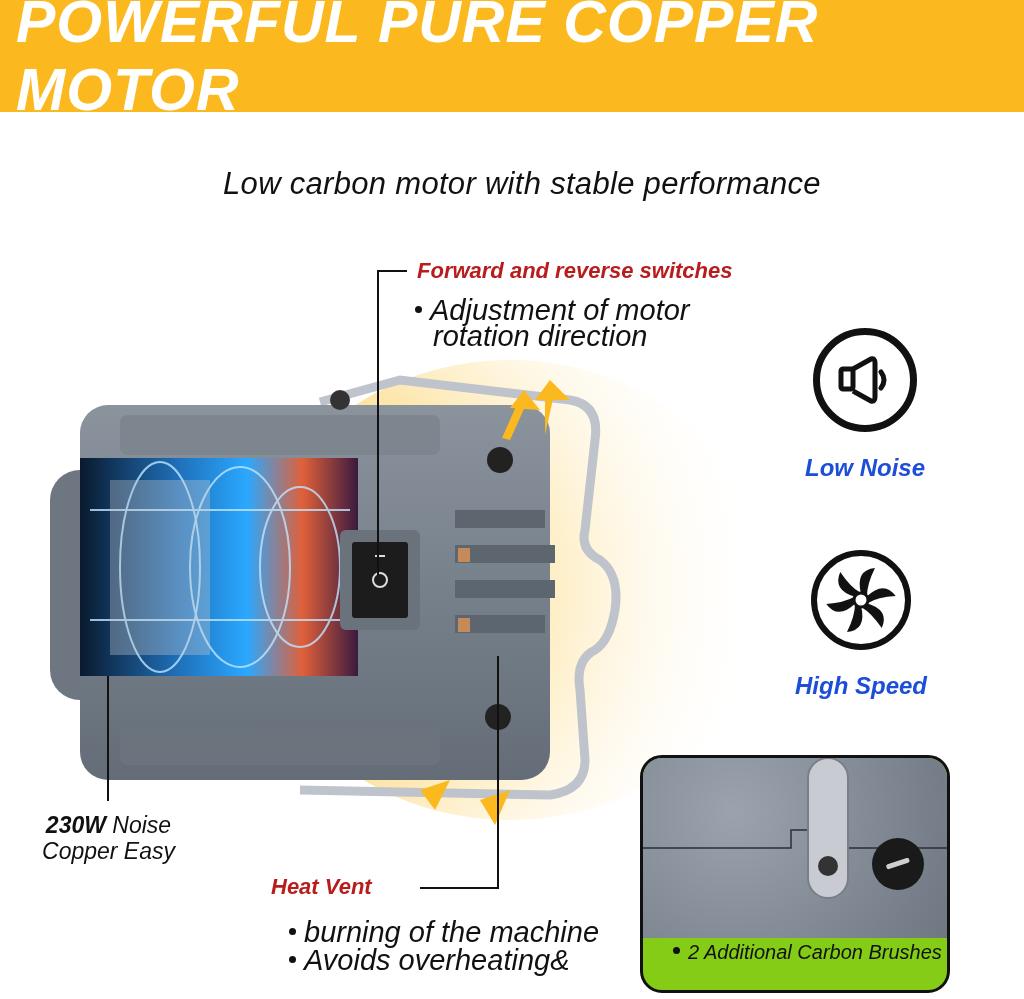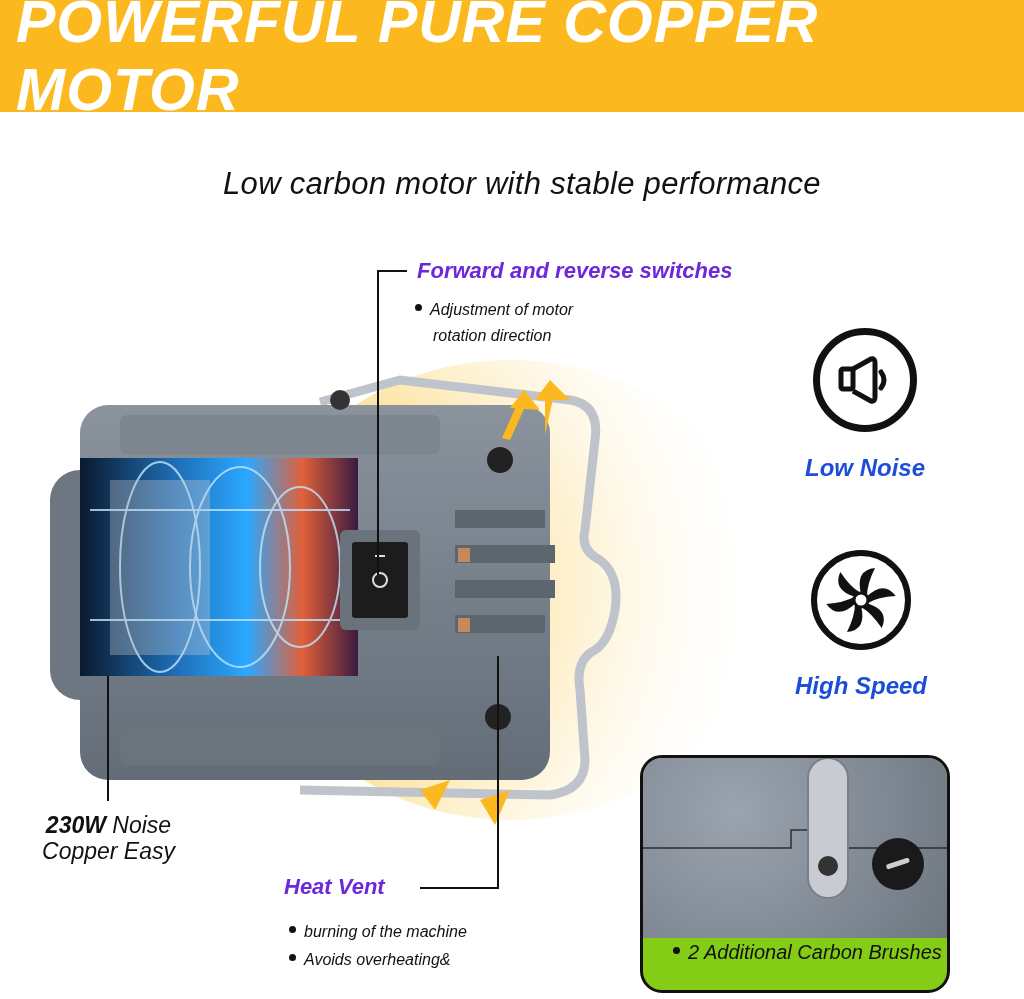--- a/index.html
+++ b/index.html
@@ -16,22 +16,22 @@
     font-style: italic; font-weight: 700; font-size: 59px;
     color: #ffffff; letter-spacing: 1px;
     transform: scaleX(1.0);
     margin-left: 16px;
   }
   .subtitle {
     position: absolute; left: 0; top: 166px; width: 1024px; text-align: center;
     font-style: italic; font-size: 31px; color: #111; letter-spacing: 0.3px; padding-left: 20px;
   }
 
-  .callout-title { position: absolute; font-style: italic; font-weight: 700; font-size: 22px; color: #6d28d9; }
-  .callout-body  { position: absolute; font-style: italic; font-size: 16px; line-height: 26px; color: #111; }
+  .callout-title { position: absolute; font-style: italic; font-weight: 700; font-size: 22px; color: #b91c1c; }
+  .callout-body  { position: absolute; font-style: italic; font-size: 29px; line-height: 26px; color: #111; }
   .bullet { display: inline-block; width: 7px; height: 7px; border-radius: 50%; background:#111; margin-right:8px; vertical-align: middle; position: relative; top:-3px; }
 
   .line { position: absolute; background: #111; }
 
   
   .motor-area { position: absolute; left: 40px; top: 360px; width: 700px; height: 480px; }
 
   .feature { position: absolute; width: 170px; text-align: center; }
   .feature-icon {
     width: 104px; height: 104px; border: 7px solid #111; border-radius: 50%;
@@ -139,21 +139,21 @@
 </div>
 
 <div class="line" style="left:107px; top:676px; width:2px; height:125px;"></div>
 <div class="callout-body" style="left:26px; top:812px; text-align:center; width:165px; font-size:23px;">
   <b>230W</b><span> Noise</span><br>
   <span>Copper Easy</span>
 </div>
 
 <div class="line" style="left:497px; top:656px; width:2px; height:232px;"></div>
 <div class="line" style="left:420px; top:887px; width:79px; height:2px;"></div>
-<div class="callout-title" style="left:284px; top:874px;">Heat Vent</div>
+<div class="callout-title" style="left:271px; top:874px;">Heat Vent</div>
 <div class="callout-body" style="left:289px; top:918px; line-height:28px;">
   <div><span class="bullet"></span><span>burning of the machine</span></div>
   <div><span class="bullet"></span><span>Avoids overheating&amp;</span></div>
 </div>
 
 <div class="feature" style="left:780px; top:328px;">
   <div class="feature-icon">
     <svg width="56" height="50" viewBox="0 0 56 50">
       <rect x="4" y="14" width="12" height="20" rx="2" fill="none" stroke="#111" stroke-width="5"></rect>
       <path d="M16 14 L34 4 Q38 3 38 8 L38 42 Q38 47 34 46 L16 36" fill="none" stroke="#111" stroke-width="5" stroke-linejoin="round"></path>

